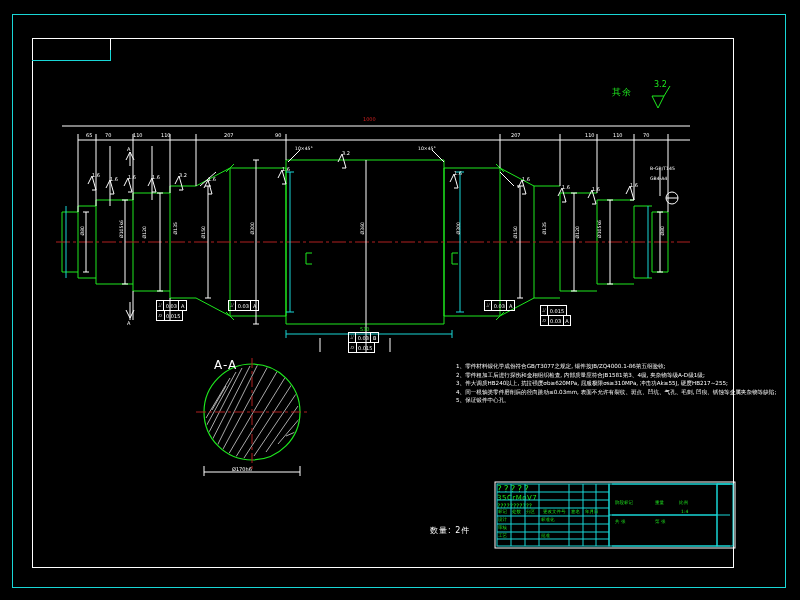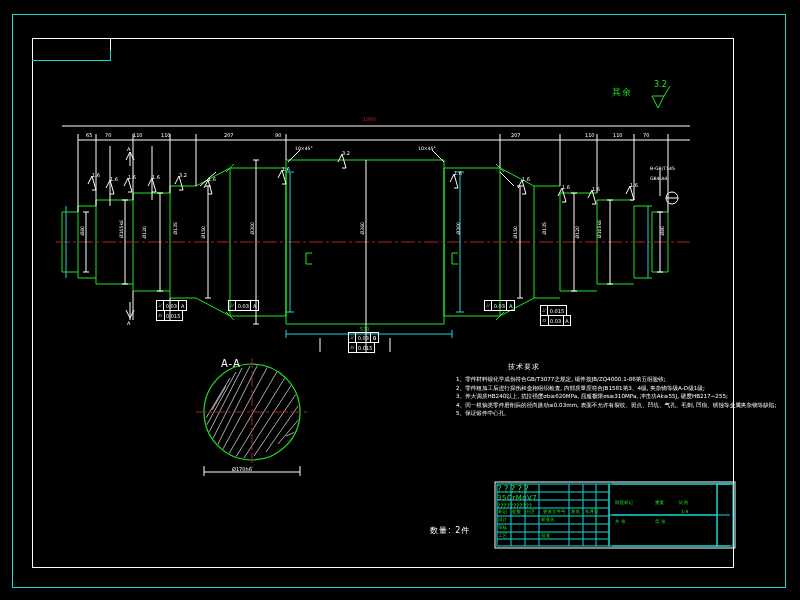--- a/index.html
+++ b/index.html
@@ -28,21 +28,21 @@
   
   .remainder{left:612px;top:86px;color:#1ee81e;font-size:9px;letter-spacing:1px;}
   .rem32{left:654px;top:80px;color:#1ee81e;font-size:8px;}
   
   .tblock{left:497px;top:484px;width:236px;height:62px;}
   .tblock .cellTxt{position:absolute;color:#1ee81e;font-size:4.5px;white-space:nowrap;}
   .tb-name{left:60px;top:10px;color:#1ee81e;font-size:9px;letter-spacing:2px;}
   .tb-mat{left:58px;top:38px;color:#1ee81e;font-size:7px;letter-spacing:.5px;}
   .tb-comp{left:150px;top:47px;color:#1ee81e;font-size:6px;letter-spacing:0px;}
   
-  .seclabel{left:221px;top:358px;color:#fff;font-size:10px;letter-spacing:1px;}
+  .seclabel{left:214px;top:358px;color:#fff;font-size:12px;letter-spacing:1px;}
   
   .gdt{position:absolute;border:1px solid #fff;height:9px;display:flex;align-items:center;}
   .gdt div{border-right:1px solid #fff;height:100%;display:flex;align-items:center;
            justify-content:center;color:#fff;font-size:5px;padding:0 1.5px;}
   .gdt div:last-child{border-right:none;}
   .dimtxtg{position:absolute;color:#1ee81e;font-size:5px;white-space:nowrap;}
   .vdim{position:absolute;color:#fff;font-size:4.6px;white-space:nowrap;
         writing-mode:vertical-rl;text-orientation:mixed;transform:rotate(180deg);}
   .note{position:absolute;color:#fff;font-size:4.6px;white-space:nowrap;}
 </style>
@@ -312,21 +312,20 @@
   <div class="gdt" style="left:540px;top:315px">
     <div>⌭</div>
     <div>0.03</div>
     <div>A</div>
   </div>
 
   <div class="abs seclabel">A-A</div>
   <div class="t" style="left:232px;top:466px;font-size:5px">Ø170h6</div>
 
   <div class="abs techwrap">
-    <div class="techtitle">技术要求</div>
     <div class="techline">1、零件材料锻化学成份符合GB/T3077之规定, 锻件按JB/ZQ4000.1-86第五组验收;</div>
     <div class="techline">2、零件粗加工后进行探伤和金相组织检查, 内部质量应符合JB1581第3、4级, 夹杂物等级A-D级1级;</div>
     <div class="techline">3、件大调质HB240以上, 抗拉强度σb≥620MPa, 屈服极限σs≥310MPa, 冲击功Ak≥55J, 硬度HB217~255;</div>
     <div class="techline">4、同一根轴类零件磨削后的径向跳动≤0.03mm, 表面不允许有裂纹、斑点、凹坑、气孔、毛刺, 凹痕、锈蚀等金属夹杂物等缺陷;</div>
     <div class="techline">5、保证锻件中心孔。</div>
   </div>
 
   <div class="abs qty">数量: 2件</div>
 
   <div class="abs tblock">

